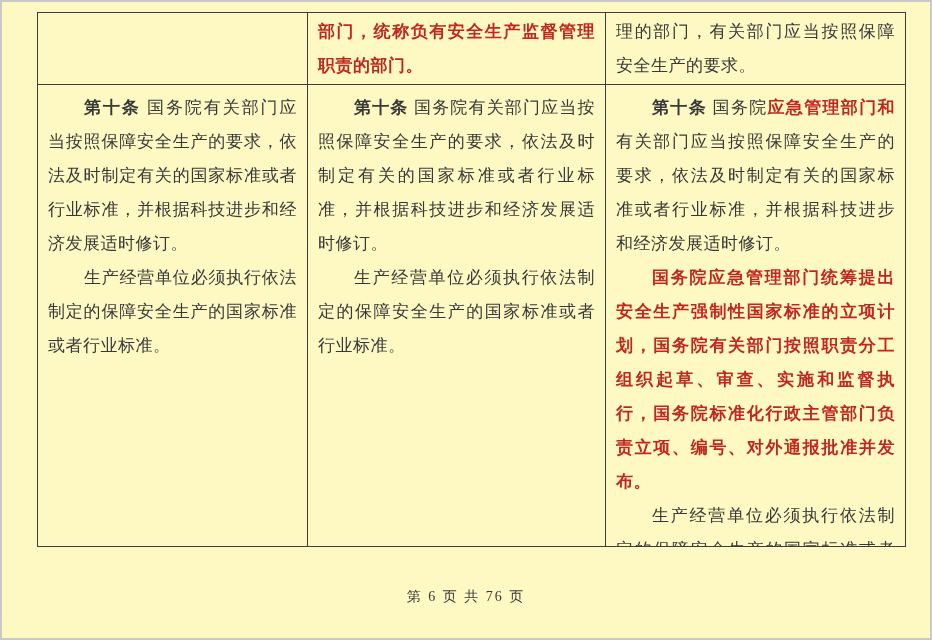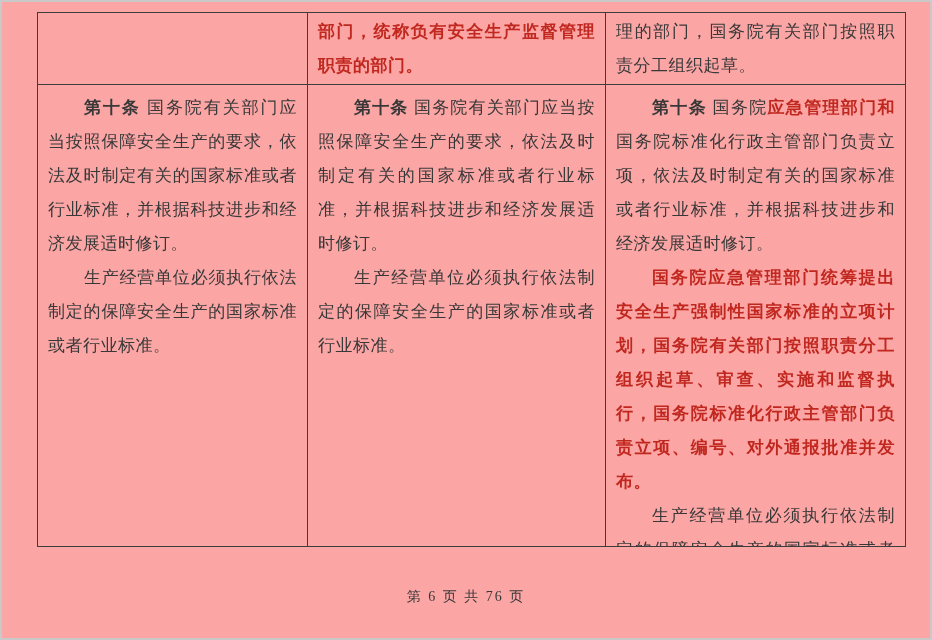--- a/index.html
+++ b/index.html
@@ -8,21 +8,21 @@
     --border: #3d3d3d;
     --frame: #c9c9c9;
   }
   html, body { margin: 0; padding: 0; background: #ffffff; }
   .page {
     position: relative;
     width: 932px;
     height: 640px;
     box-sizing: border-box;
     border: 2px solid var(--frame);
-    background: #fca5a5;
+    background: #fef9c3;
     font-family: "Liberation Serif", "DejaVu Serif", serif;
     color: var(--ink);
     overflow: hidden;
   }
   table.cmp-table {
     position: absolute;
     left: 35px;
     top: 10px;
     border-collapse: collapse;
     table-layout: fixed;
@@ -77,40 +77,40 @@
         <td>
           <div class="clip"></div>
         </td>
         <td>
           <div class="clip">
               <p class="para"><span class="run-red ">部门，统称负有安全生产监督管理职责的部门。</span></p>
             </div>
         </td>
         <td>
           <div class="clip">
-              <p class="para"><span class="">理的部门，国务院有关部门按照职责分工组织起草。</span></p>
+              <p class="para"><span class="">理的部门，有关部门应当按照保障安全生产的要求。</span></p>
             </div>
         </td>
       </tr>
       <tr class="row-article">
         <td>
           <div class="clip">
               <p class="para indent"><span class="run-bold">第十条</span><span class=""> 国务院有关部门应当按照保障安全生产的要求，依法及时制定有关的国家标准或者行业标准，并根据科技进步和经济发展适时修订。</span></p>
               <p class="para indent"><span class="">生产经营单位必须执行依法制定的保障安全生产的国家标准或者行业标准。</span></p>
             </div>
         </td>
         <td>
           <div class="clip">
               <p class="para indent"><span class="run-bold">第十条</span><span class=""> 国务院有关部门应当按照保障安全生产的要求，依法及时制定有关的国家标准或者行业标准，并根据科技进步和经济发展适时修订。</span></p>
               <p class="para indent"><span class="">生产经营单位必须执行依法制定的保障安全生产的国家标准或者行业标准。</span></p>
             </div>
         </td>
         <td>
           <div class="clip">
-              <p class="para indent"><span class="run-bold">第十条</span><span class=""> 国务院</span><span class="run-red ">应急管理部门和</span><span class="">国务院标准化行政主管部门负责立项，依法及时制定有关的国家标准或者行业标准，并根据科技进步和经济发展适时修订。</span></p>
+              <p class="para indent"><span class="run-bold">第十条</span><span class=""> 国务院</span><span class="run-red ">应急管理部门和</span><span class="">有关部门应当按照保障安全生产的要求，依法及时制定有关的国家标准或者行业标准，并根据科技进步和经济发展适时修订。</span></p>
               <p class="para indent"><span class="run-red ">国务院应急管理部门统筹提出安全生产强制性国家标准的立项计划，国务院有关部门按照职责分工组织起草、审查、实施和监督执行，国务院标准化行政主管部门负责立项、编号、对外通报批准并发布。</span></p>
               <p class="para indent"><span class="">生产经营单位必须执行依法制定的保障安全生产的国家标准或者行业标准。</span></p>
             </div>
         </td>
       </tr>
     </tbody>
   </table>
 
   <div class="footer">第 6 页 共 76 页</div>
 

